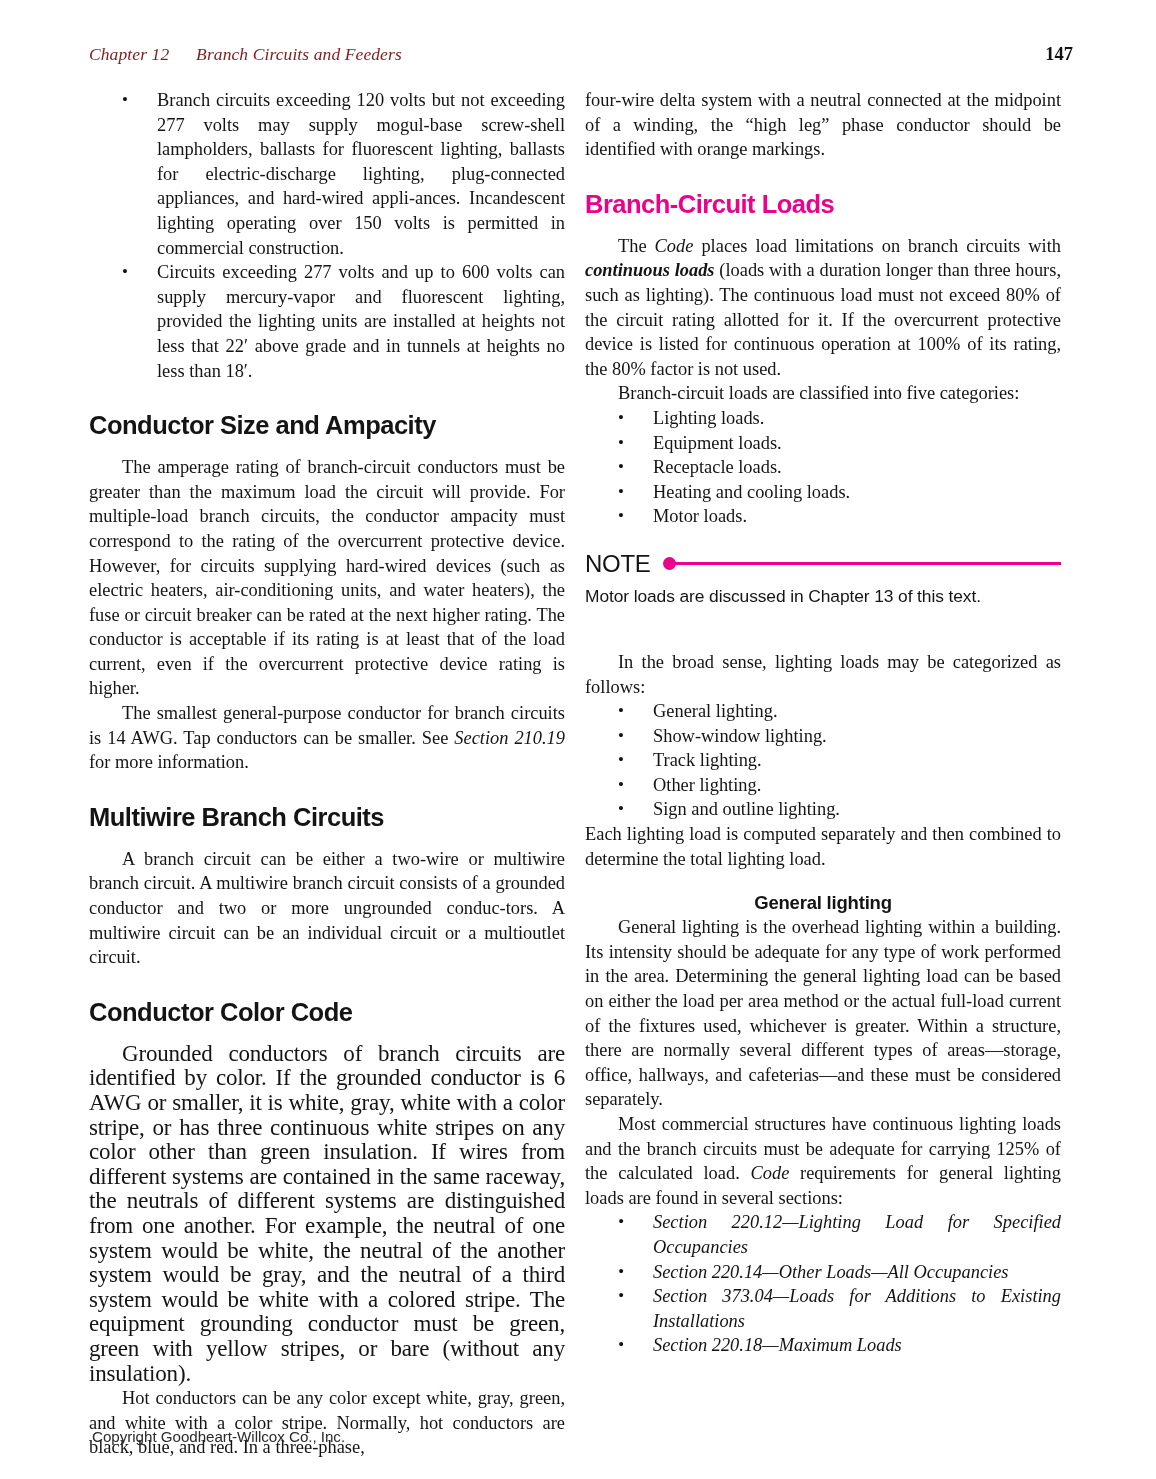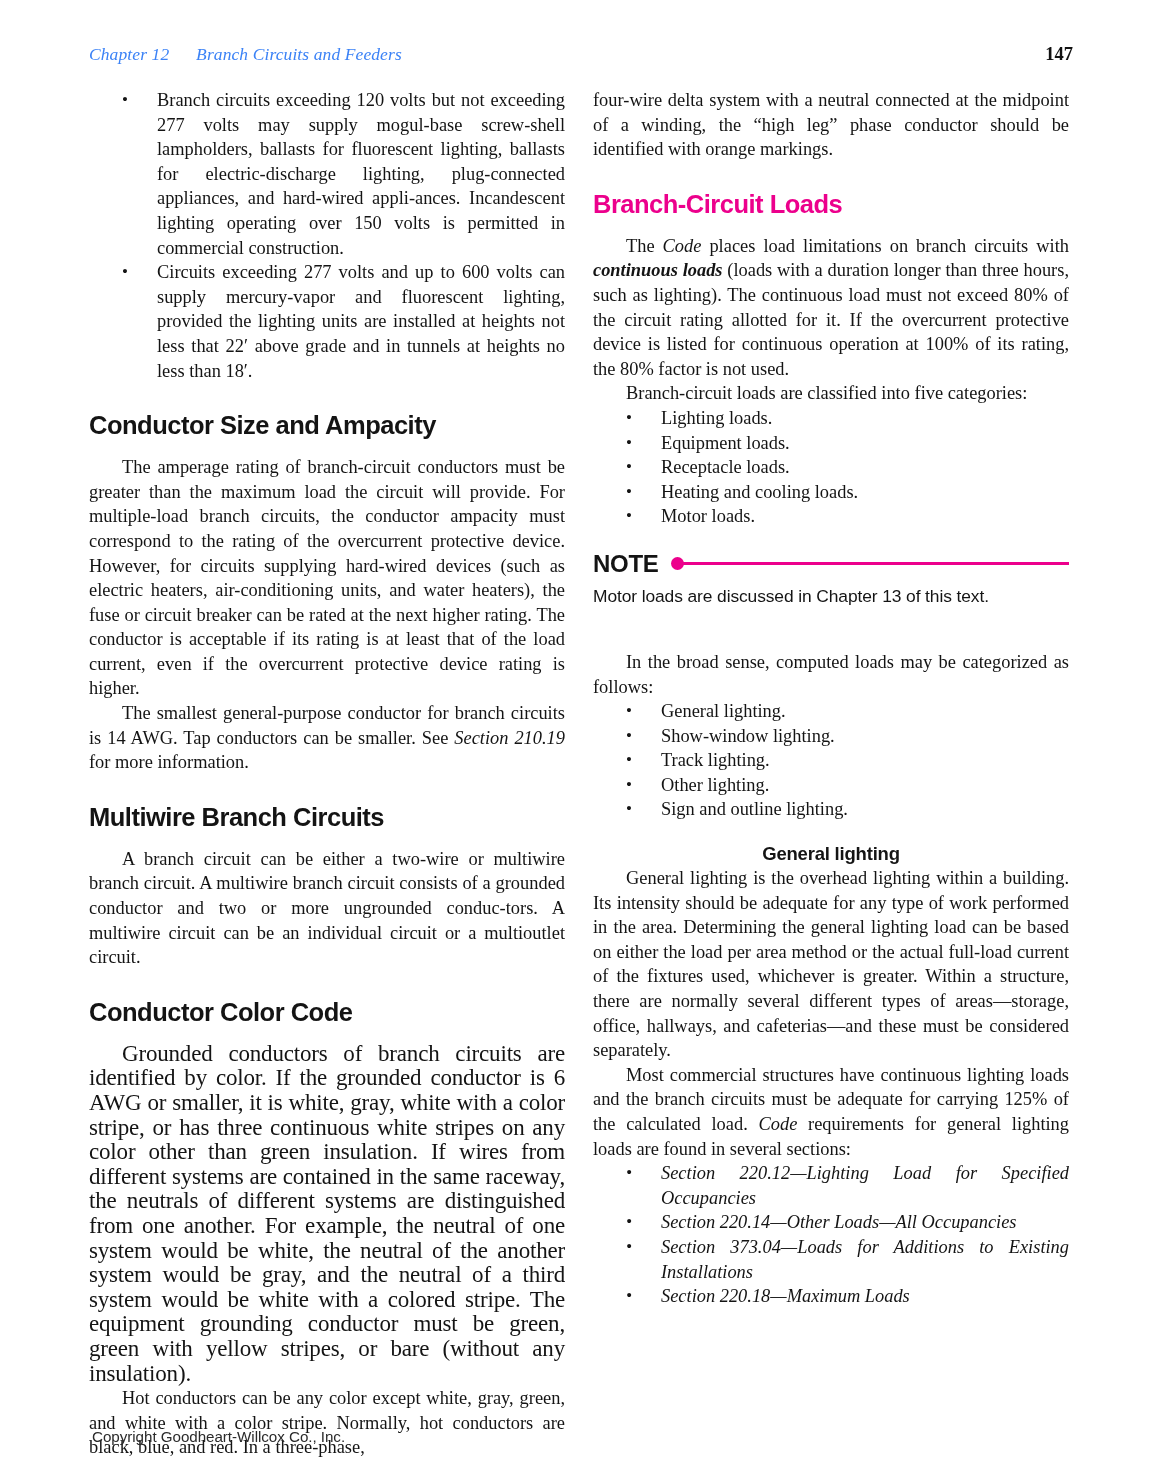--- a/index.html
+++ b/index.html
@@ -25,38 +25,38 @@
     width: 984px;
     display: flex;
     align-items: baseline;
     justify-content: space-between;
   }
   .rh-left {
     font-family: "Liberation Serif", serif;
     font-style: italic;
     font-size: 17.5px;
     letter-spacing: 0.1px;
-    color: #3b82f6;
+    color: #7f1d1d;
     white-space: pre;
   }
   .rh-page {
     font-family: "Liberation Serif", serif;
     font-weight: bold;
     font-size: 18.5px;
     color: #111;
   }
 
   
   .columns {
     position: absolute;
     left: 89px;
     top: 88px;
     width: 984px;
     display: flex;
-    gap: 28px;
+    gap: 20px;
   }
   .col {
     width: 476px;
   }
 
   
   p.body {
     margin: 0;
     font-family: "Liberation Serif", serif;
     font-size: 18.4px;
@@ -128,21 +128,21 @@
 
   
   .note-block { margin: 0; }
   .note-header {
     display: flex;
     align-items: center;
     height: 30px;
   }
   .note-label {
     font-family: "Liberation Sans", sans-serif;
-    font-weight: bold;
+    font-weight: normal;
     font-size: 24px;
     letter-spacing: -0.3px;
     color: #141414;
     line-height: 1;
   }
   .note-dot {
     width: 13px;
     height: 13px;
     border-radius: 50%;
     background: #ec008c;
@@ -251,30 +251,31 @@
           <span class="note-label">NOTE</span>
           <span class="note-dot"></span>
           <span class="note-rule"></span>
         </div>
         <p class="note-text">Motor loads are discussed in Chapter 13 of this text.</p>
       </div>
 
       <div class="gap-before-head"></div>
       <div class="gap-after-head"></div>
 
-      <p class="body">In the broad sense, computed loads may be categorized as follows:</p>
+      <p class="body">In the broad sense, lighting loads may be categorized as follows:</p>
 
       <ul class="blist plain">
         <li>General lighting.</li>
         <li>Show-window lighting.</li>
         <li>Track lighting.</li>
         <li>Other lighting.</li>
         <li>Sign and outline lighting.</li>
       </ul>
 
+      <p class="body noindent">Each lighting load is computed separately and then combined to determine the total lighting load.</p>
 
       <div class="gap-md"></div>
       <h3 class="subhead">General lighting</h3>
 
       <p class="body">General lighting is the overhead lighting within a building. Its intensity should be adequate for any type of work performed in the area. Determining the general lighting load can be based on either the load per area method or the actual full-load current of the fixtures used, whichever is greater. Within a structure, there are normally several different types of areas—storage, office, hallways, and cafeterias—and these must be considered separately.</p>
 
       <p class="body">
         <span>Most commercial structures have continuous lighting loads and the branch circuits must be adequate for carrying 125% of the calculated load. </span><span class="i">Code</span><span> requirements for general lighting loads are found in several sections:</span>
       </p>
 

